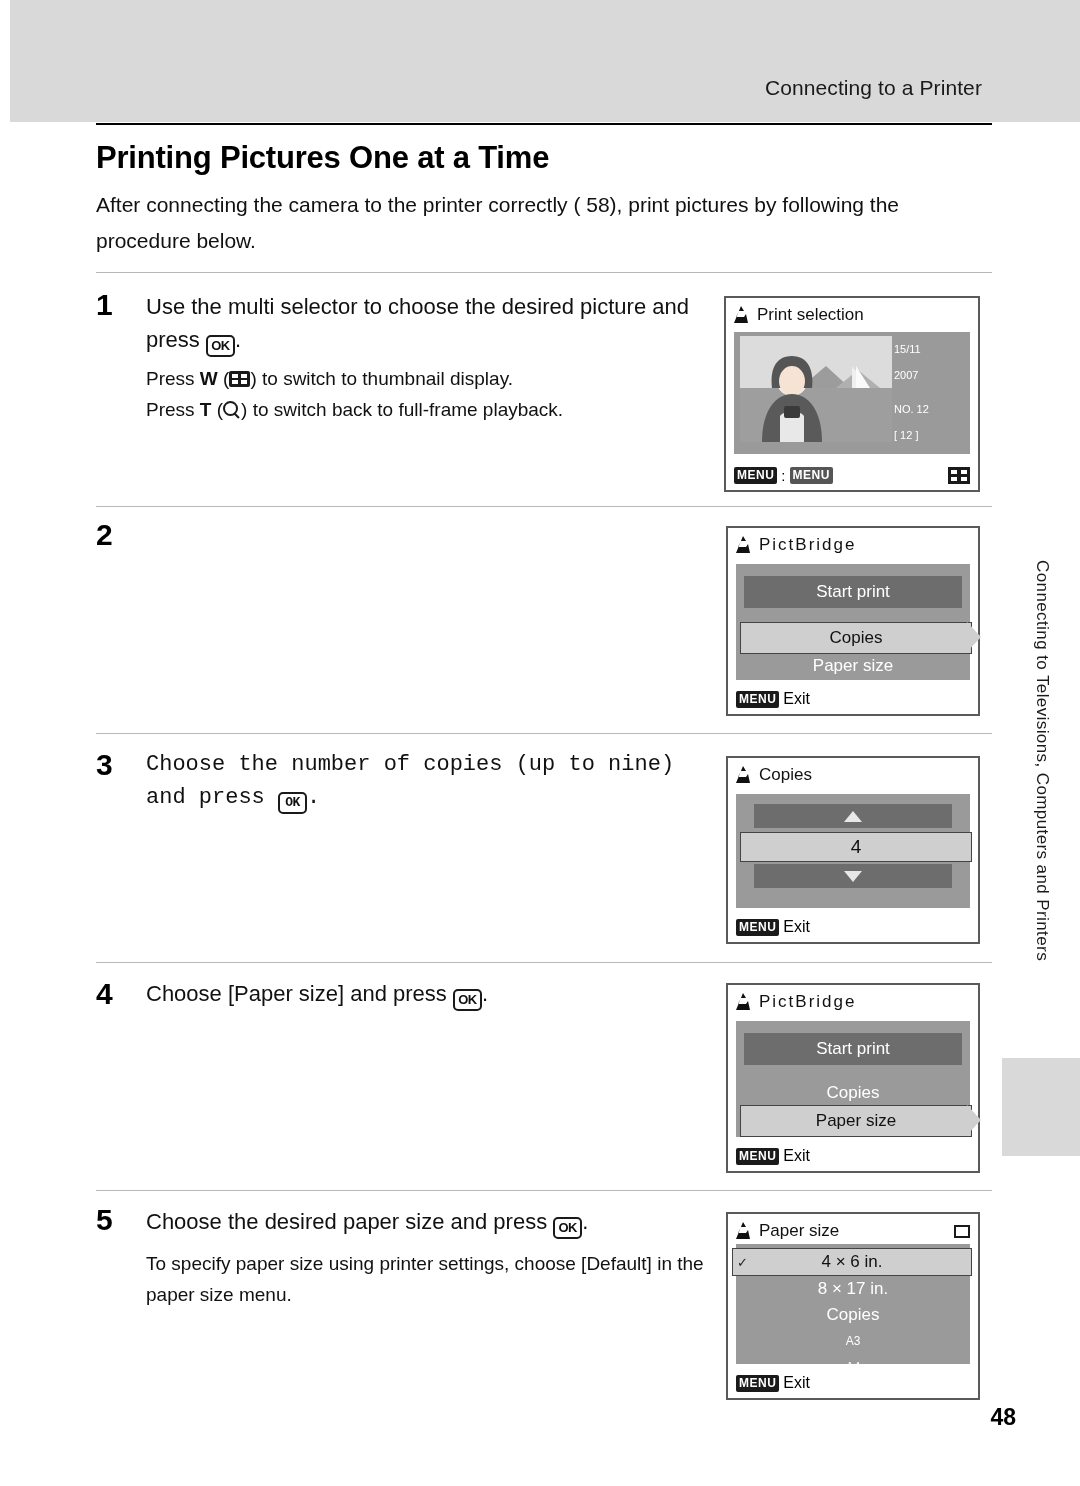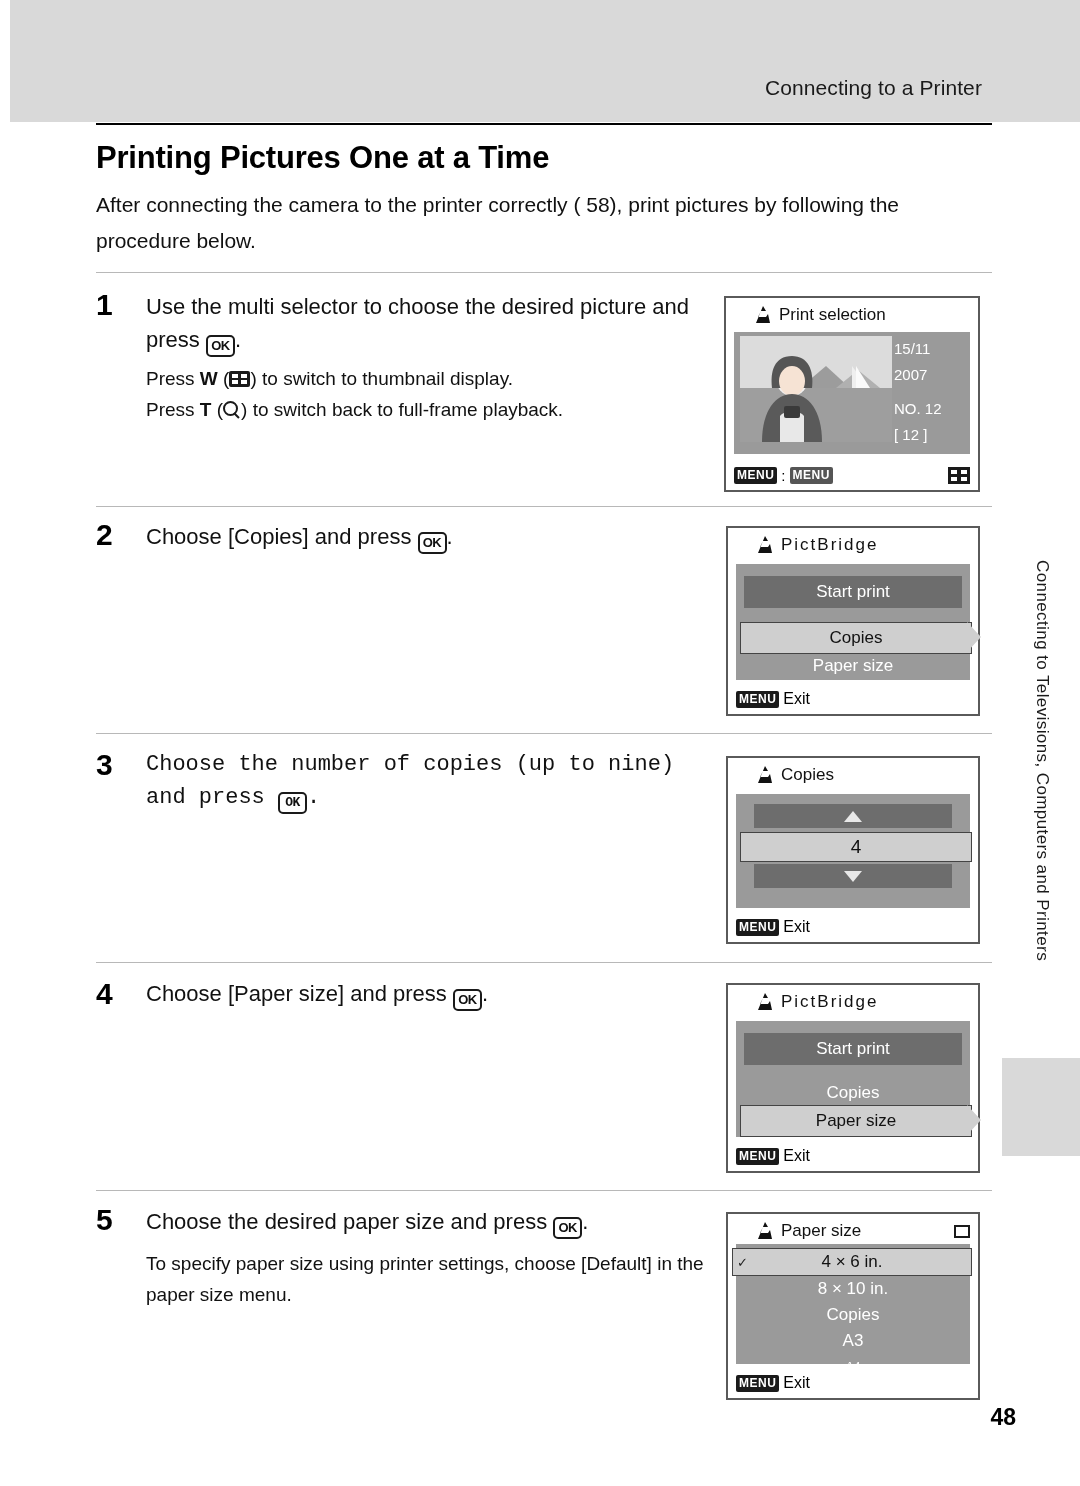--- a/index.html
+++ b/index.html
@@ -207,21 +207,21 @@
   .lcd-title {
     position: absolute;
     left: 0; top: 0;
     width: 100%;
     height: 34px;
     display: flex;
     align-items: center;
     font-size: 17px;
     color: #111;
     box-sizing: border-box;
-    padding-left: 28px;
+    padding-left: 6px;
   }
   .pb-logo {
     display: inline-block;
     width: 18px;
     height: 20px;
     margin-right: 7px;
     position: relative;
     flex: 0 0 auto;
   }
   .pb-logo svg { display:block; }
@@ -266,21 +266,21 @@
     width: 148px;
     height: 110px;
     background: #b9b9b9;
     overflow: hidden;
   }
   .info-col {
     position: absolute;
     right: 12px;
     top: 40px;
     width: 70px;
-    font-size: 15px;
+    font-size: 11px;
     color: #fff;
     text-align: left;
     line-height: 26px;
   }
 
   .pagenum {
     position: absolute;
     right: 64px;
     top: 1404px;
     font-size: 23px;
@@ -359,23 +359,20 @@
       <span class="menu-badge" style="margin-left:4px; background:#555;">MENU</span>
       <span style="margin-left:auto; margin-right:8px; display:inline-block; width:22px; height:17px; background:#1a1a1a; position:relative;">
         <span style="position:absolute; left:3px; top:3px; width:6px; height:4px; background:#fff; box-shadow:10px 0 0 #fff, 0 7px 0 #fff, 10px 7px 0 #fff;"></span>
       </span>
     </div>
   </div>
 
   <hr class="sep" style="top:506px;">
 
   <div class="step-num" style="left:96px; top:518px;">2</div>
-  <div class="step-title" style="left:146px; top:520px; width:545px;">
-    Choose [Copies] and press <span class="ic-ok">OK</span>.
-  </div>
 
   <div class="lcd" style="left:726px; top:526px; width:254px; height:190px;">
     <div class="lcd-title">
       <span class="pb-logo">
         <svg width="18" height="20" viewBox="0 0 18 20">
             <path d="M2 18 L9 1 L12 6 L7 6 L4 12 L12 12 L14 9 L16 18 Z" fill="#111"></path>
           </svg>
       </span>
       <span style="letter-spacing:2px;">PictBridge</span>
     </div>
@@ -481,27 +478,27 @@
       </span>
       <span>Paper size</span>
       <span style="margin-left:auto; margin-right:8px; display:inline-block; width:16px; height:13px; border:2px solid #1a1a1a; box-sizing:border-box;"></span>
     </div>
     <div class="lcd-body" style="top:30px; bottom:34px;">
       <div style="position:absolute; left:-4px; right:-2px; top:4px; height:26px; background:#cfcfcf; border:1px solid #444; display:flex; align-items:center; justify-content:center;">
         <span style="position:absolute; left:4px; font-size:13px; color:#222;">✓</span>
         <span style="color:#111; font-size:17px;">4 × 6 in.</span>
       </div>
       <div style="position:absolute; left:8px; right:8px; top:32px; height:26px; display:flex; align-items:center; justify-content:center;">
-        <span style="color:#fff; font-size:17px;">8 × 10 in.</span>
+        <span style="color:#fff; font-size:17px;">8 × 17 in.</span>
       </div>
       <div style="position:absolute; left:8px; right:8px; top:58px; height:26px; display:flex; align-items:center; justify-content:center;">
         <span style="color:#fff; font-size:17px;">Copies</span>
       </div>
       <div style="position:absolute; left:8px; right:8px; top:84px; height:26px; display:flex; align-items:center; justify-content:center;">
-        <span style="color:#fff; font-size:17px;">A3</span>
+        <span style="color:#fff; font-size:12px;">A3</span>
       </div>
       <div style="position:absolute; left:8px; right:8px; top:110px; height:26px; display:flex; align-items:center; justify-content:center;">
         <span style="color:#fff; font-size:12px;">A4</span>
       </div>
     </div>
     <div class="lcd-footer">
       <span class="menu-badge">MENU</span>
       <span>Exit</span>
     </div>
   </div>

